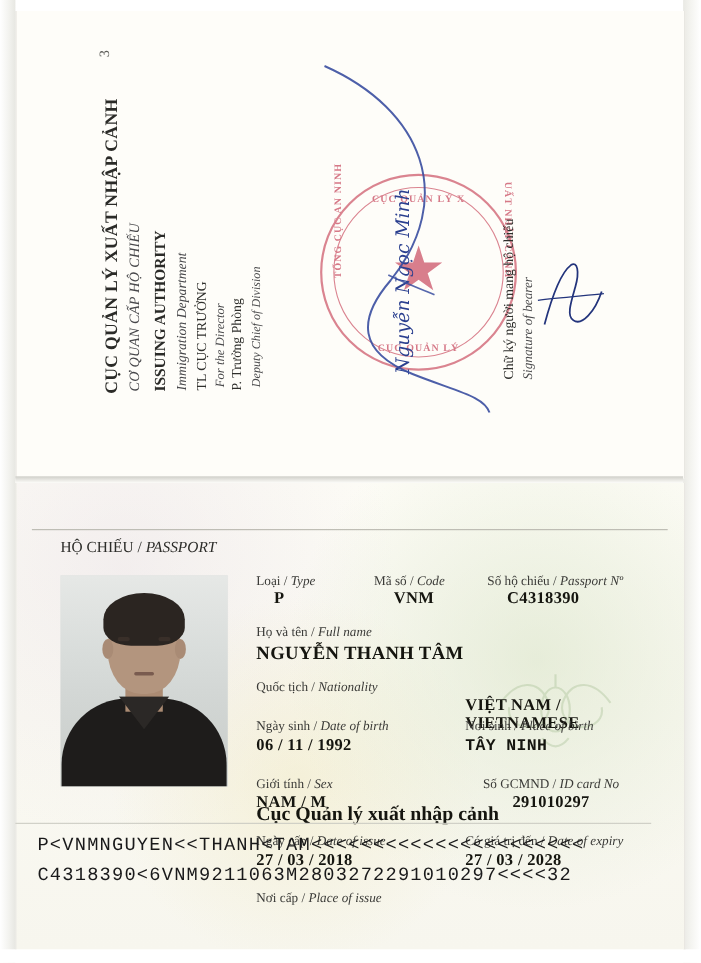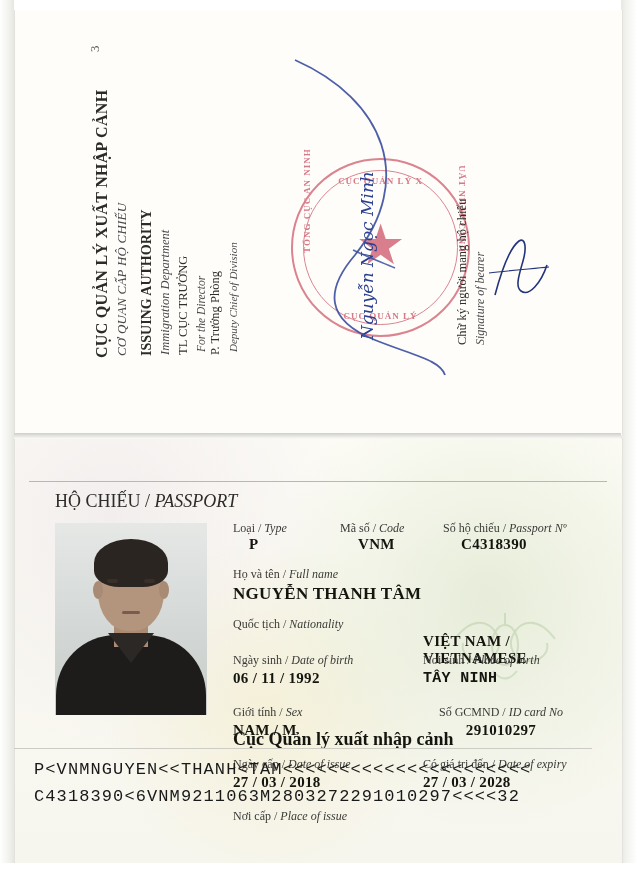--- a/index.html
+++ b/index.html
@@ -258,21 +258,21 @@
   }
   .hr-top {
     position: absolute;
     left: 14px; top: 42px;
     width: 578px;
     border-top: 1px solid #b9b7ae;
   }
   .passport-label {
     position: absolute;
     left: 40px; top: 52px;
-    font-size: 18px;
+    font-size: 14px;
     color: #2c2c29;
   }
   .passport-label .en { font-style: italic; }
 
   .photo {
     position: absolute;
     left: 40px; top: 84px;
     width: 152px; height: 192px;
     background: linear-gradient(180deg, #dfe2e0 0%, #cfd4d2 100%);
     overflow: hidden;

